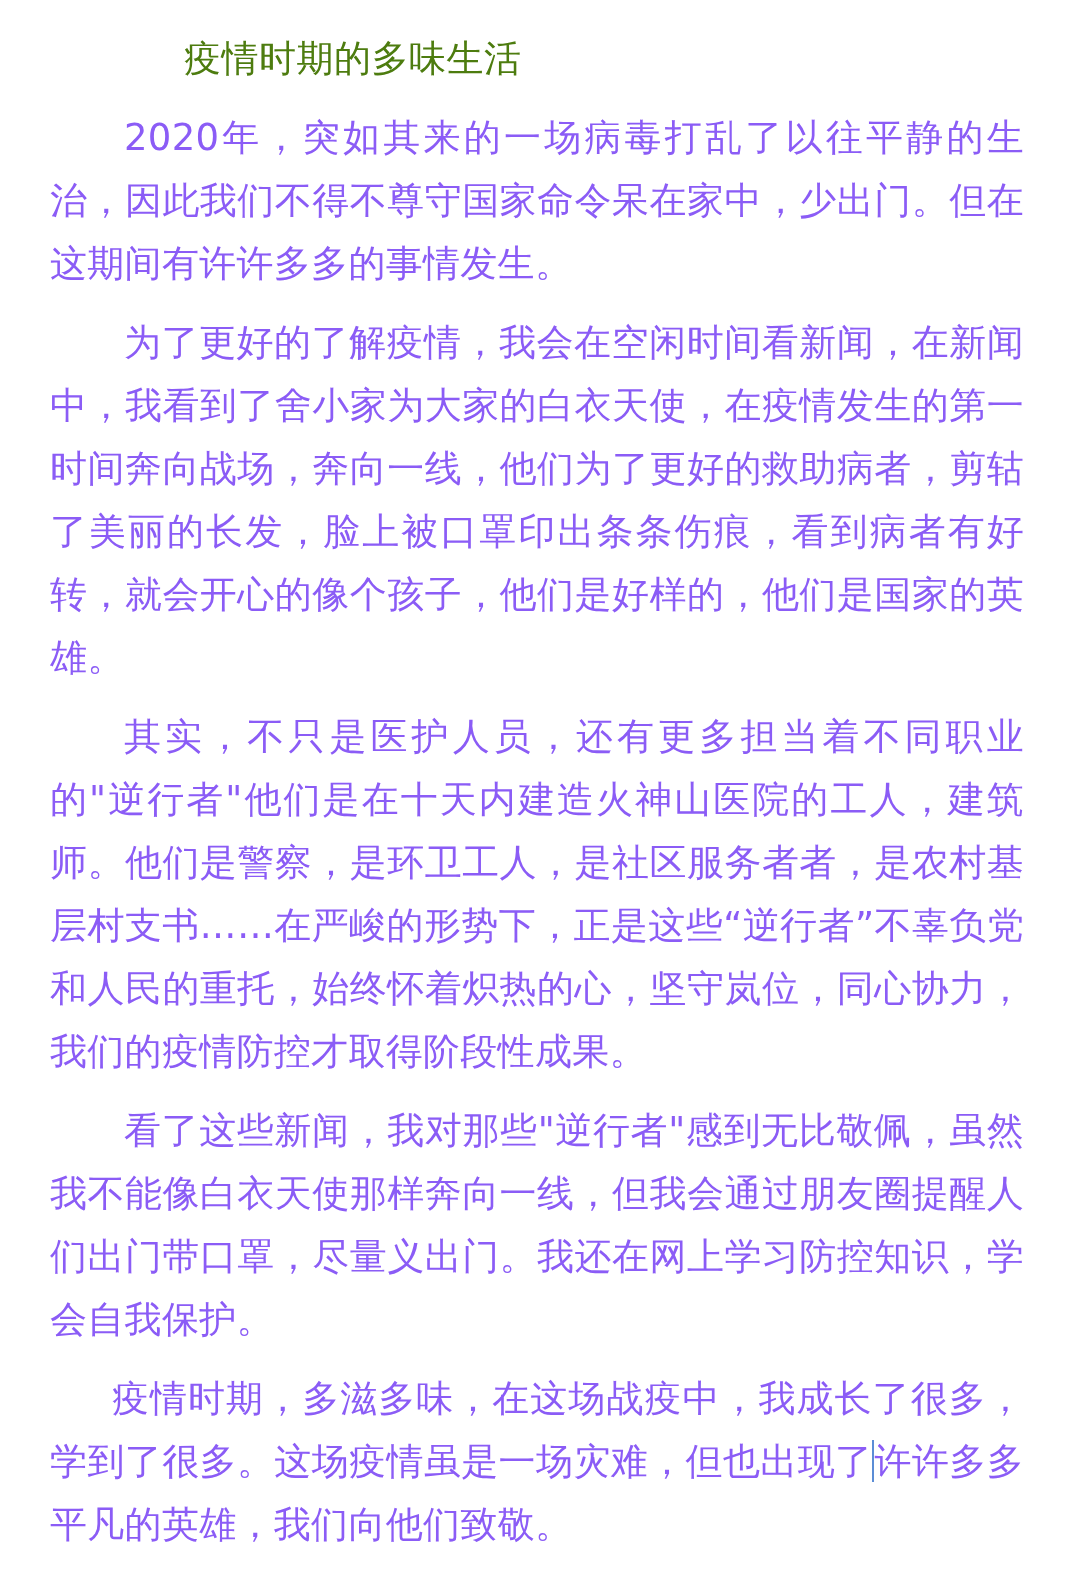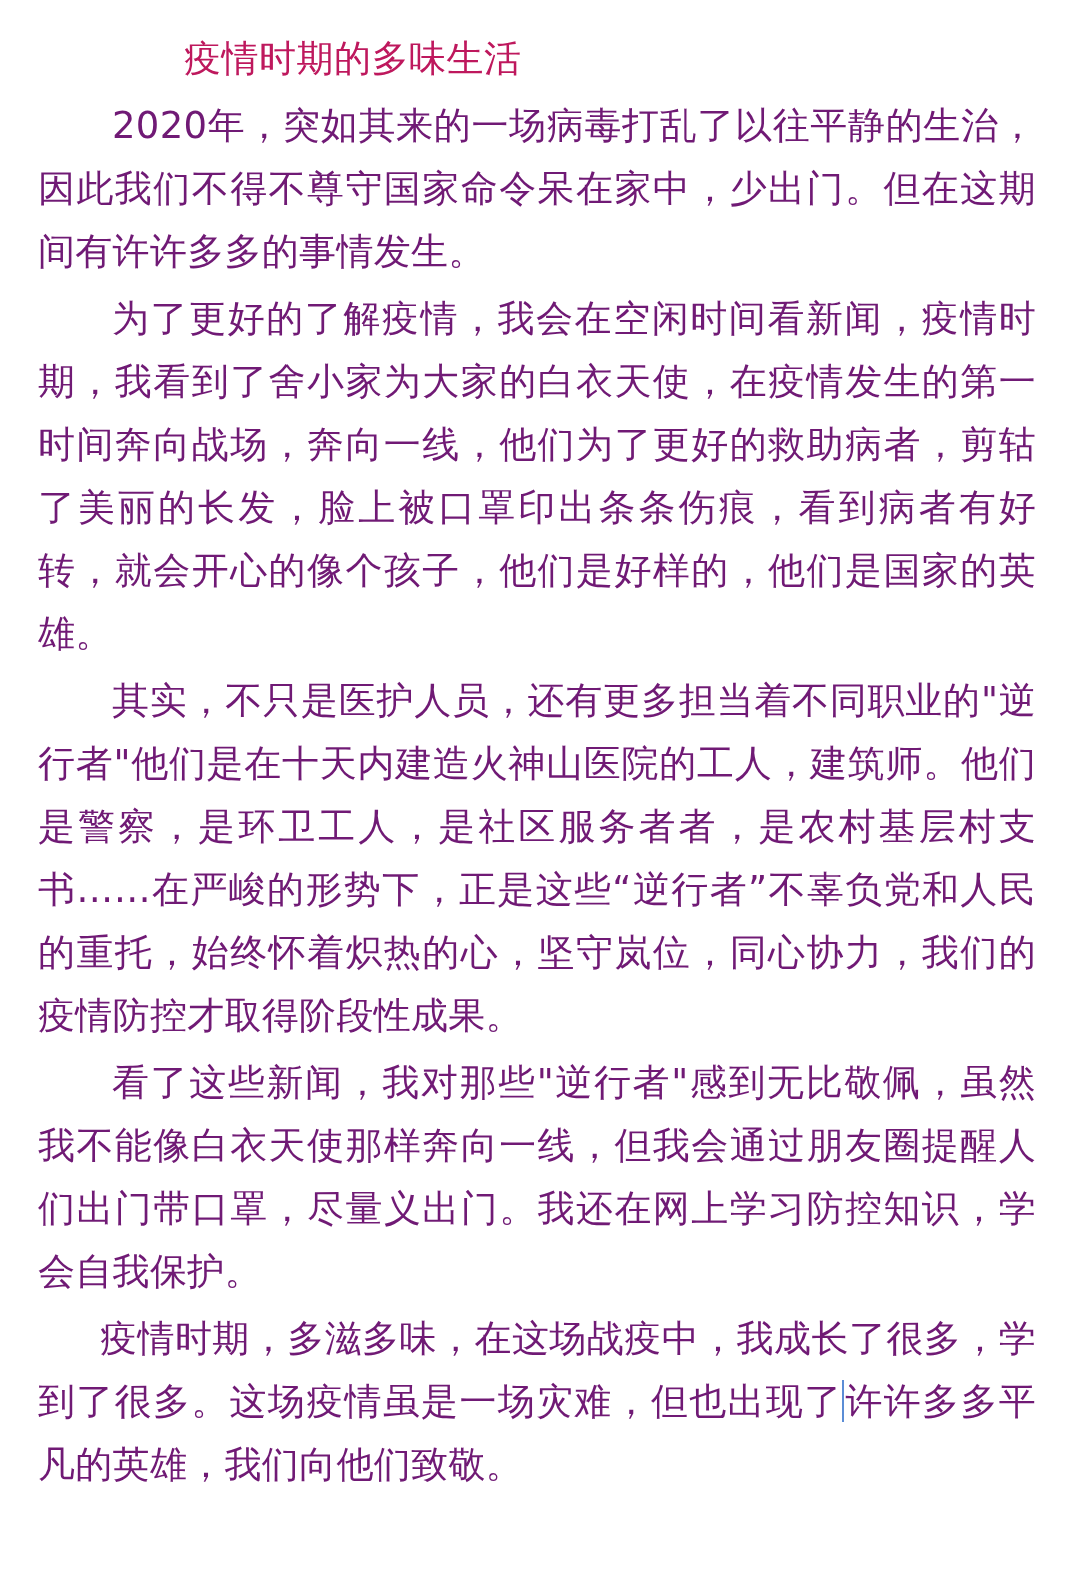--- a/index.html
+++ b/index.html
@@ -22,30 +22,30 @@
     padding: 28px 34px 20px 34px;
     background: #ffffff;
   }
   .doc-title {
     font-size: 37px;
     line-height: 62px;
     margin: 0 0 0 0;
     padding-left: 150px;
     letter-spacing: 0.5px;
     font-weight: 400;
-    color: #be185d;
+    color: #4d7c0f;
   }
   .para {
     font-size: 37px;
     line-height: 63px;
-    margin: 4px;
+    margin: 16px;
     text-indent: 74px;
     letter-spacing: 0.3px;
     font-weight: 400;
-    color: #701a75;
+    color: #8b5cf6;
     text-align: justify;
     text-justify: inter-ideograph;
   }
   .para.last-block {
     text-indent: 62px;
   }
   .caret {
     display: inline-block;
     width: 2px;
     height: 42px;
@@ -62,21 +62,21 @@
 
 <div class="page">
 
   <h1 class="doc-title">疫情时期的多味生活</h1>
 
   <div class="body-wrap">
 
     <p class="para">2020年，突如其来的一场病毒打乱了以往平静的生治，因此我们不得不尊守国家命令呆在家中，少出门。但在这期间有许许多多的事情发生。</p>
 
 
-    <p class="para">为了更好的了解疫情，我会在空闲时间看新闻，疫情时期，我看到了舍小家为大家的白衣天使，在疫情发生的第一时间奔向战场，奔向一线，他们为了更好的救助病者，剪轱了美丽的长发，脸上被口罩印出条条伤痕，看到病者有好转，就会开心的像个孩子，他们是好样的，他们是国家的英雄。</p>
+    <p class="para">为了更好的了解疫情，我会在空闲时间看新闻，在新闻中，我看到了舍小家为大家的白衣天使，在疫情发生的第一时间奔向战场，奔向一线，他们为了更好的救助病者，剪轱了美丽的长发，脸上被口罩印出条条伤痕，看到病者有好转，就会开心的像个孩子，他们是好样的，他们是国家的英雄。</p>
 
     <p class="para">其实，不只是医护人员，还有更多担当着不同职业的"逆行者"他们是在十天内建造火神山医院的工人，建筑师。他们是警察，是环卫工人，是社区服务者者，是农村基层村支书……在严峻的形势下，正是这些“逆行者”不辜负党和人民的重托，始终怀着炽热的心，坚守岚位，同心协力，我们的疫情防控才取得阶段性成果。</p>
 
     <p class="para">看了这些新闻，我对那些"逆行者"感到无比敬佩，虽然我不能像白衣天使那样奔向一线，但我会通过朋友圈提醒人们出门带口罩，尽量义出门。我还在网上学习防控知识，学会自我保护。</p>
 
     <p class="para last-block"><span>疫情时期，多滋多味，在这场战疫中，我成长了很多，学到了很多。这场疫情虽是一场灾难，但也出现了</span><span class="caret"></span><span>许许多多平凡的英雄，我们向他们致敬。</span></p>
 
   </div>
 </div>
 

